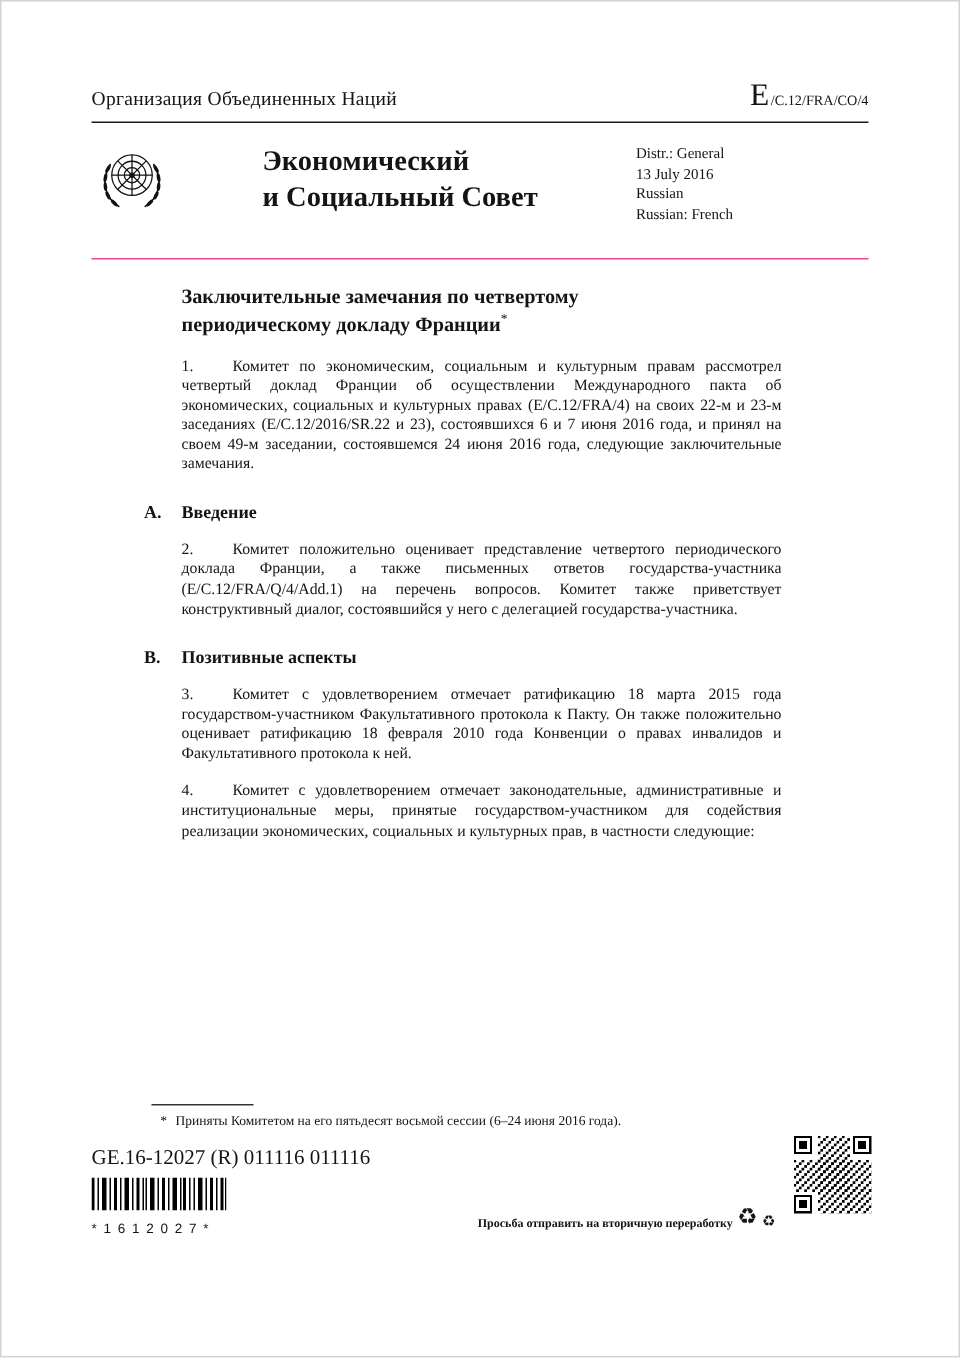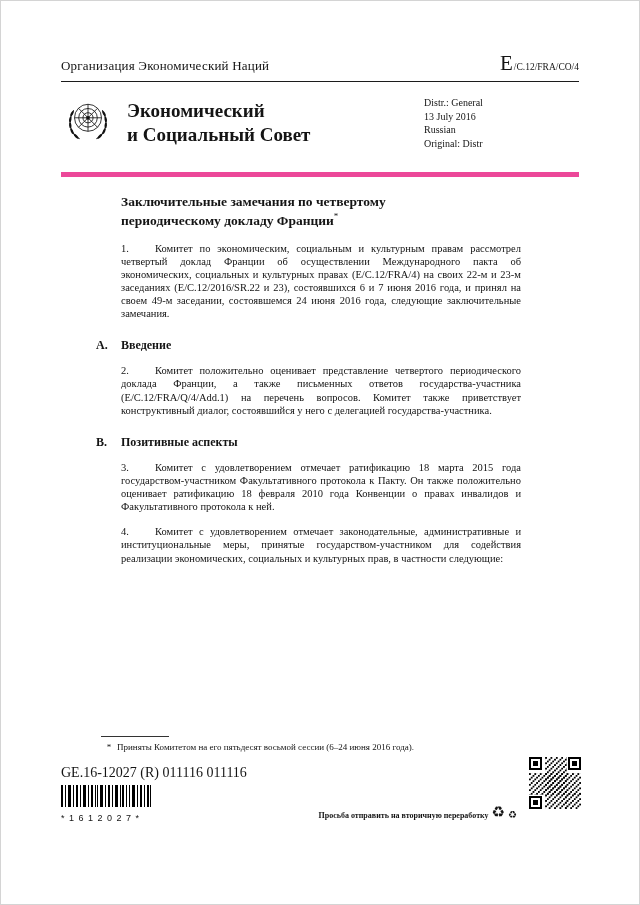--- a/index.html
+++ b/index.html
@@ -19,24 +19,25 @@
     display: flex; justify-content: space-between; align-items: flex-end;
     margin: 52px 60px 0 60px;
     padding-bottom: 7px;
     border-bottom: 1px solid #1c1c1c;
   }
   .org-name { font-size: 13px; letter-spacing: .2px; }
   .doc-symbol { font-size: 9.5px; white-space: nowrap; }
   .doc-symbol .symbol-big { font-size: 21px; line-height: 1; margin-right: 1px; }
   
   .masthead {
-    display: flex; align-items: center;
+    display: flex; align-items: flex-start;
     margin: 0 60px;
     padding: 12px 0 22px 0;
-    border-bottom: 5px solid #ec4899;
+    border-bottom: 1px solid #ec4899;
+    gap: 48px;
   }
   .emblem { width: 54px; height: 54px; flex: 0 0 auto; }
   .council-title { margin-left: 12px; font-weight: bold; font-size: 19px; line-height: 1.25; padding-top: 2px; }
   .distr-block { margin-left: auto; width: 155px; font-size: 10px; line-height: 1.35; padding-top: 2px; }
   
   .committee {
     margin: 70px 60px 0 60px;
     padding-bottom: 7px;
     border-bottom: 1px solid #1c1c1c;
     font-weight: bold; font-size: 11.5px; line-height: 1.45;
@@ -68,21 +69,21 @@
   .recycle-icon { font-size: 15px; font-weight: normal; line-height: 1; }
   .recycle-icon.small { font-size: 10px; }
   .qr { position: absolute; right: 58px; top: 756px; width: 52px; height: 52px; }
 </style>
 </head>
 <body>
 
 <div class="page">
 
   <header class="top-row">
-    <div class="org-name">Организация Экономический Наций</div>
+    <div class="org-name">Организация Объединенных Наций</div>
     <div class="doc-symbol"><span class="symbol-big">E</span><span>/C.12/FRA/CO/4</span></div>
   </header>
 
   <section class="masthead">
     <div class="emblem">
       <svg viewBox="0 0 64 64" width="54" height="54" aria-hidden="true">
         <g fill="none" stroke="#111" stroke-width="1">
           <circle cx="32" cy="27" r="16"></circle>
           <circle cx="32" cy="27" r="11"></circle>
           <circle cx="32" cy="27" r="6"></circle>
@@ -111,21 +112,21 @@
       </svg>
     </div>
     <div class="council-title">
       <div>Экономический</div>
       <div>и Социальный Совет</div>
     </div>
     <div class="distr-block">
       <div>Distr.: General</div>
       <div>13 July 2016</div>
       <div>Russian</div>
-      <div>Original: Distr</div>
+      <div>Russian: French</div>
     </div>
   </section>
 
 
   <main class="body">
     <h1 class="doc-title">
       <span>Заключительные замечания по четвертому</span><br>
       <span>периодическому докладу Франции</span><sup>*</sup>
     </h1>
 

